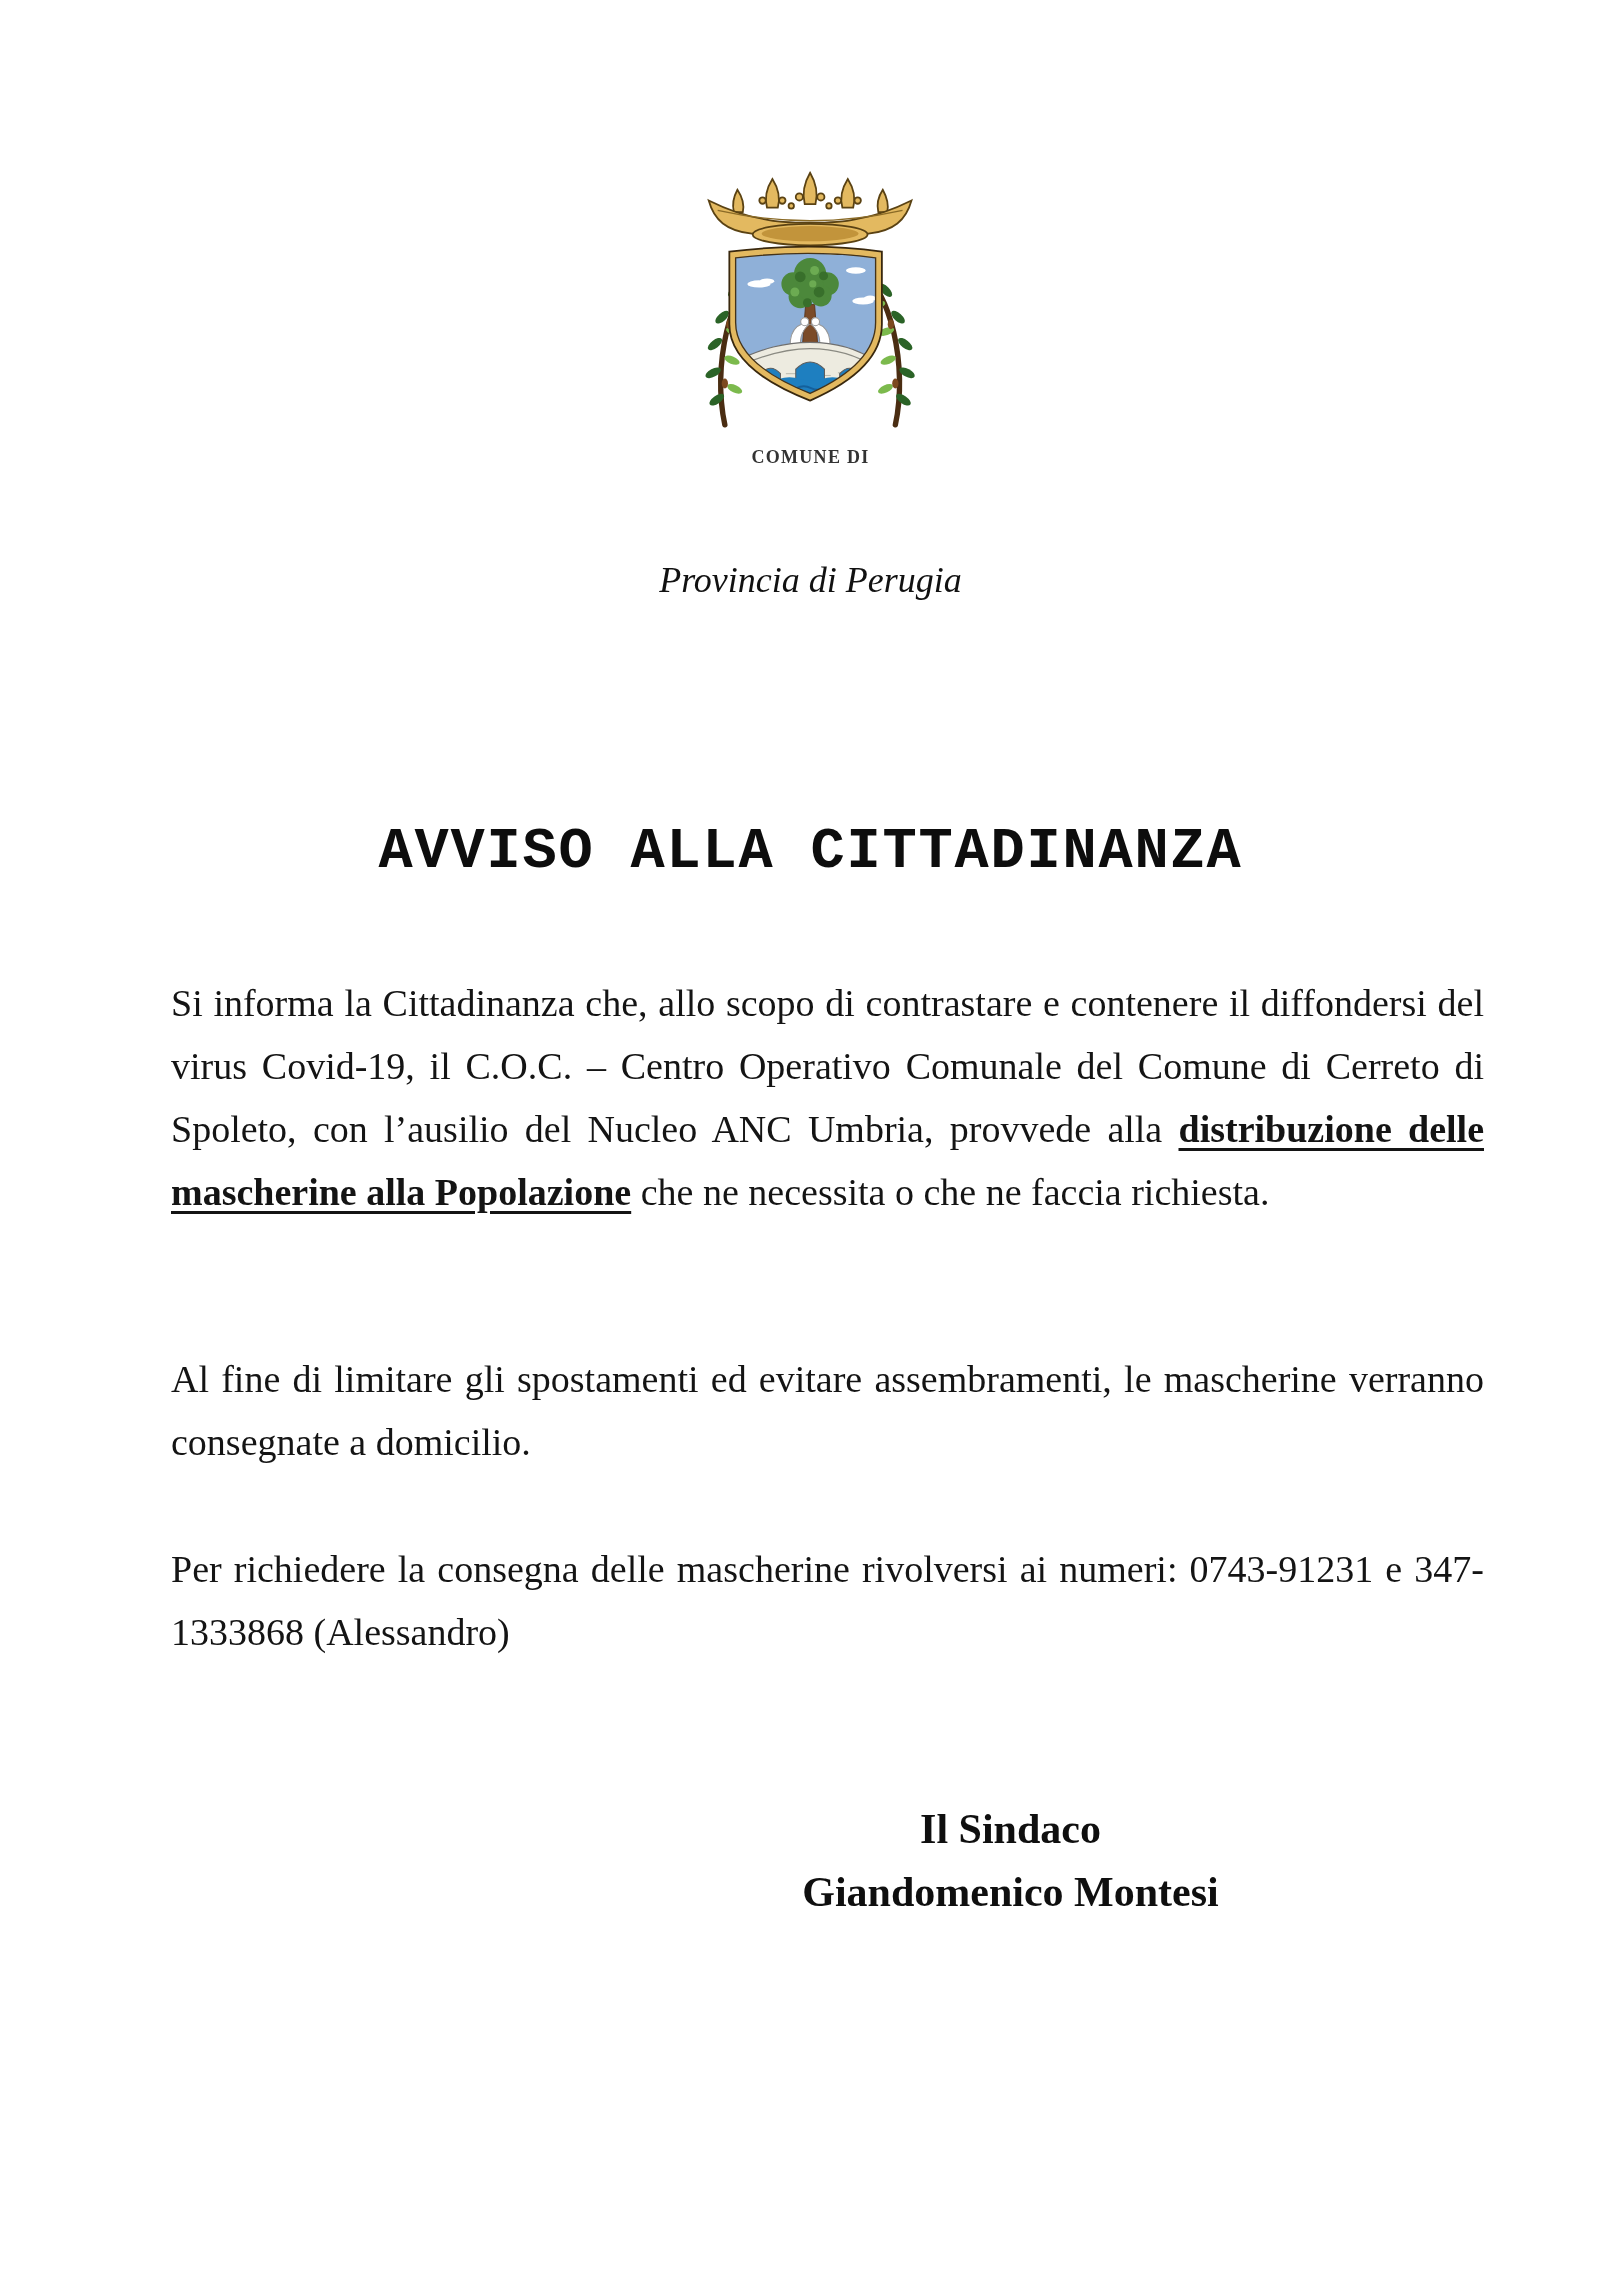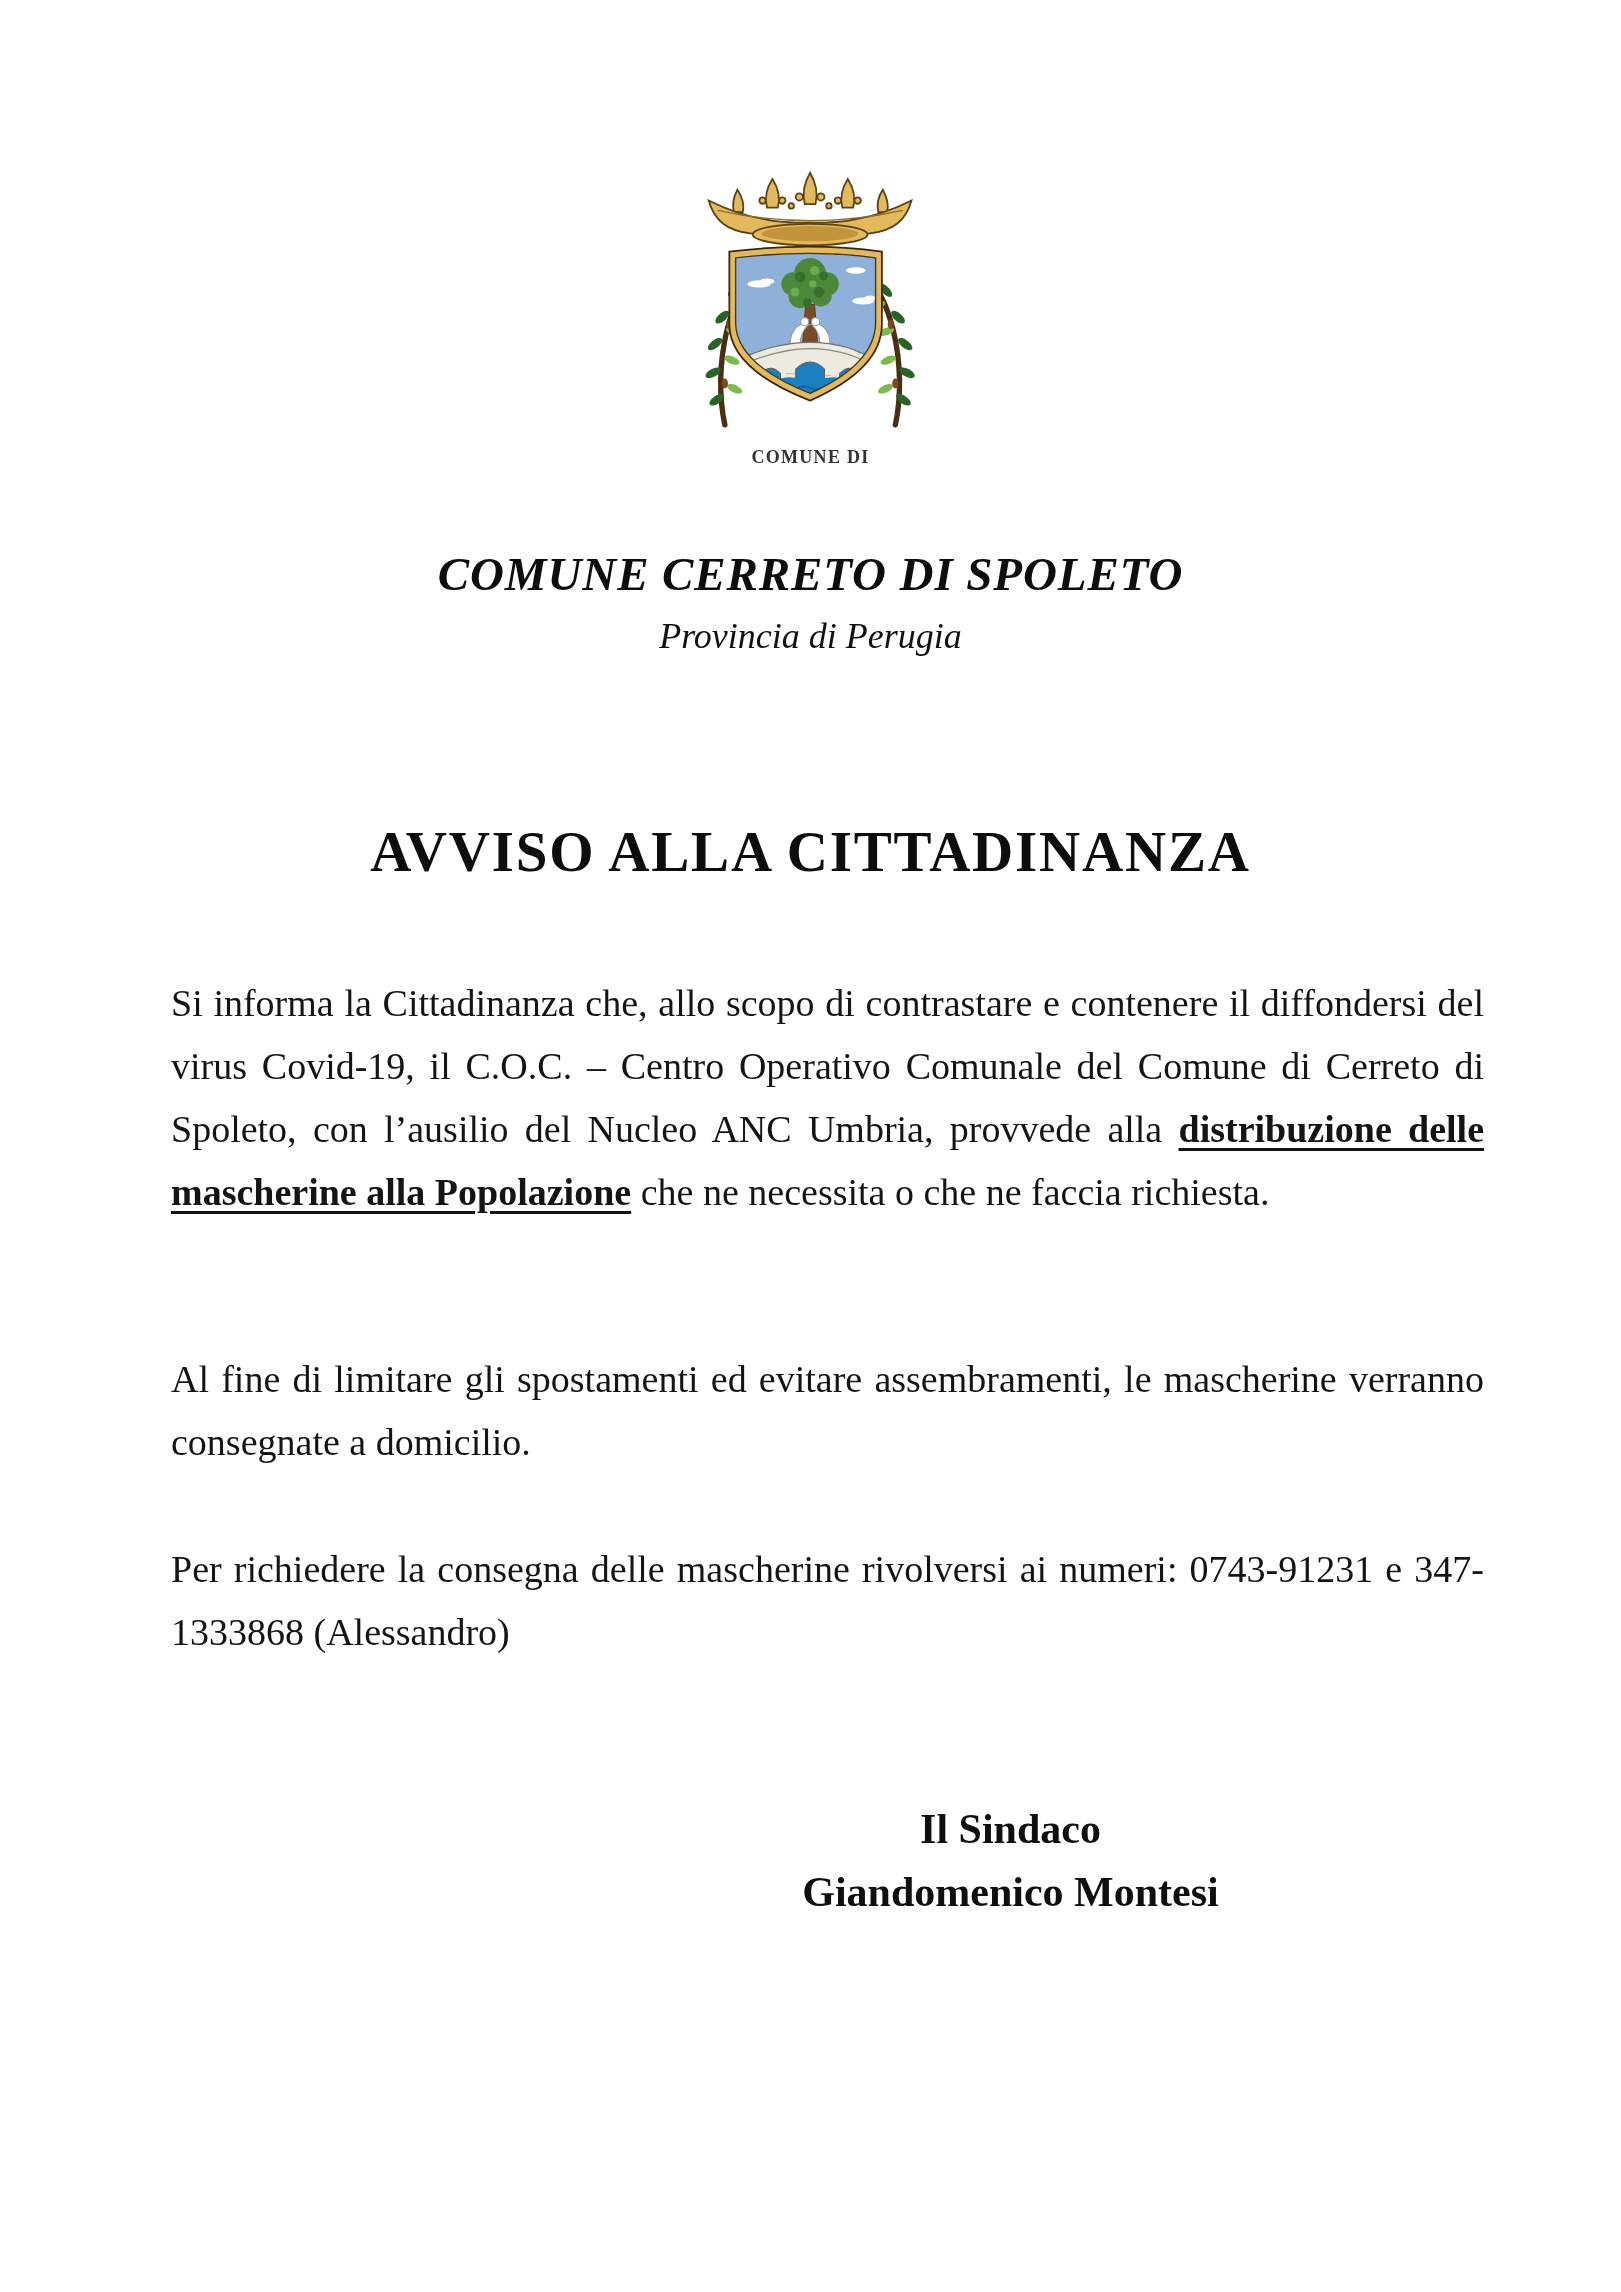--- a/index.html
+++ b/index.html
@@ -26,21 +26,21 @@
   .doc-header{position:absolute;top:546px;left:0;right:0;text-align:center;}
   .commune-title{
     font-size:47px;font-weight:bold;font-style:italic;
     letter-spacing:0.9px;line-height:56px;color:#0d0d0d;
   }
   .province-subtitle{
     margin-top:12px;font-size:36px;font-style:italic;line-height:45px;color:#111111;
   }
   .notice-title{
     position:absolute;top:817px;left:0;right:0;margin:0;text-align:center;
-    font-size:57px;font-weight:bold;letter-spacing:1.8px;line-height:70px;color:#0d0d0d;
+    font-size:57px;font-weight:bold;letter-spacing:1.8px;line-height:70px;color:#0d0d0d;font-family:Liberation Mono, monospace;
   }
   
   .bodypara{
     position:absolute;left:171px;width:1313px;margin:0;
     font-size:38px;line-height:63px;text-align:justify;color:#141414;
   }
   .p1{top:972px;}
   .p2{top:1348px;}
   .p3{top:1538px;}
   .emph{
@@ -203,21 +203,20 @@
         </g>
 
         <path d="M62,98 Q145,88 218,98 L218,170 Q218,216 145,249 Q62,216 62,170 Z" fill="none" stroke="#44331a" stroke-width="1.5"></path>
       </g>
     </svg>
 
     <div class="crest-cap1">COMUNE DI</div>
   </div>
 
   <div class="doc-header">
-    <div class="commune-title">COMUNE CERRETO DI SPOLETO</div>
     <div class="province-subtitle">Provincia di Perugia</div>
   </div>
 
   <h1 class="notice-title">AVVISO ALLA CITTADINANZA</h1>
 
   <p class="bodypara p1"><span>Si informa la Cittadinanza che, allo scopo di contrastare e contenere il diffondersi del virus Covid-19, il C.O.C. – Centro Operativo Comunale del Comune di Cerreto di Spoleto, con l’ausilio del Nucleo ANC Umbria, provvede alla </span><span class="emph">distribuzione delle mascherine alla Popolazione</span><span> che ne necessita o che ne faccia richiesta.</span></p>
 
   <p class="bodypara p2">Al fine di limitare gli spostamenti ed evitare assembramenti, le mascherine verranno consegnate a domicilio.</p>
 
   <p class="bodypara p3">Per richiedere la consegna delle mascherine rivolversi ai numeri: 0743-91231 e 347-1333868 (Alessandro)</p>

